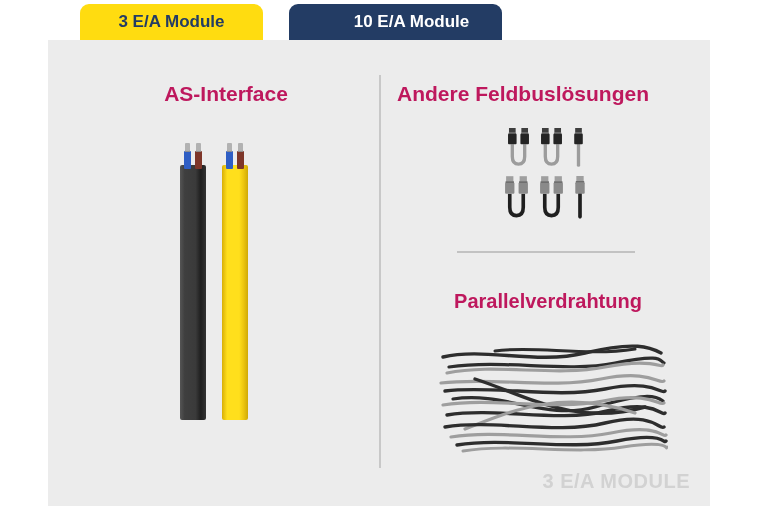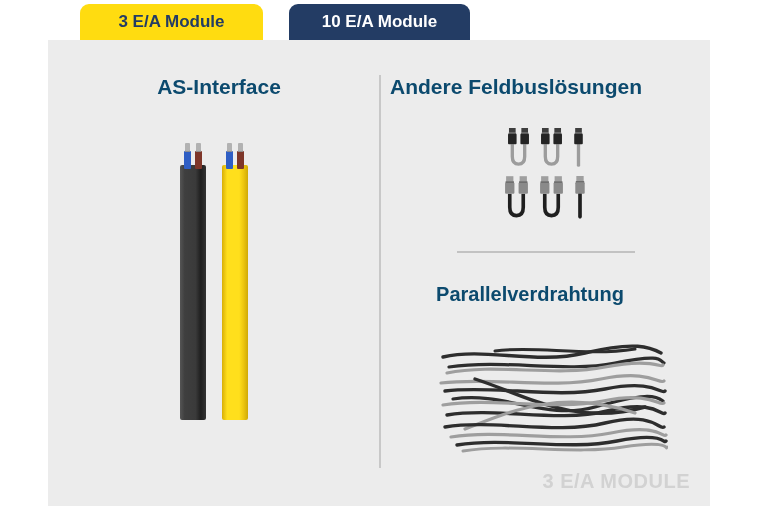--- a/index.html
+++ b/index.html
@@ -6,31 +6,31 @@
   body{
     width:760px;height:506px;position:relative;background:#ffffff;
     font-family:"Liberation Sans", sans-serif;overflow:hidden;
   }
   .tab{
     position:absolute;top:4px;height:36px;border-radius:9px 9px 0 0;
     display:flex;align-items:center;justify-content:center;
     font-weight:bold;font-size:17px;cursor:pointer;user-select:none;
   }
   .tab-yellow{left:80px;width:183px;background:#FFDC10;color:#233C64;}
-  .tab-navy{left:289px;width:181px;background:#233C64;color:#ffffff;}
+  .tab-navy{left:289px;width:181px;background:#233C64;color:#ffffff;padding-left:32px;}
 
   .panel{position:absolute;left:48px;top:40px;width:662px;height:466px;background:#ECECEC;}
 
   .section-title{
-    position:absolute;font-weight:bold;font-size:21px;color:#0c4a6e;
-    text-align:center;margin:5px;line-height:1.15;
+    position:absolute;font-weight:bold;font-size:21px;color:#be185d;
+    text-align:center;margin:12px;line-height:1.15;
   }
   #title-asi{left:0;top:30px;width:332px;}
   #title-fieldbus{left:332px;top:30px;width:262px;}
-  #title-parallel{left:312px;top:238px;width:330px;font-size:20px;}
+  #title-parallel{left:323px;top:238px;width:330px;font-size:20px;}
 
   .v-divider{position:absolute;left:331px;top:35px;width:2px;height:393px;background:#C8C8C8;}
   .h-divider{position:absolute;left:409px;top:211px;width:178px;height:2px;background:#C2C2C2;}
 
   .cable{position:absolute;top:125px;width:26px;height:255px;border-radius:2px;}
   .cable-black{left:132px;background:linear-gradient(90deg,#555 0%,#3f3f3f 18%,#3a3a3a 60%,#1e1e1e 80%,#333 100%);}
   .cable-yellow{left:174px;background:linear-gradient(90deg,#d8ae07 0%,#ffdf1c 20%,#ffdf1c 66%,#eec70f 82%,#cfa907 100%);}
   .wire{position:absolute;top:-14px;width:7px;height:18px;border-radius:1px;}
   .wire-blue{left:4px;background:#2F5EC4;}
   .wire-brown{left:15px;background:#7E3629;}

